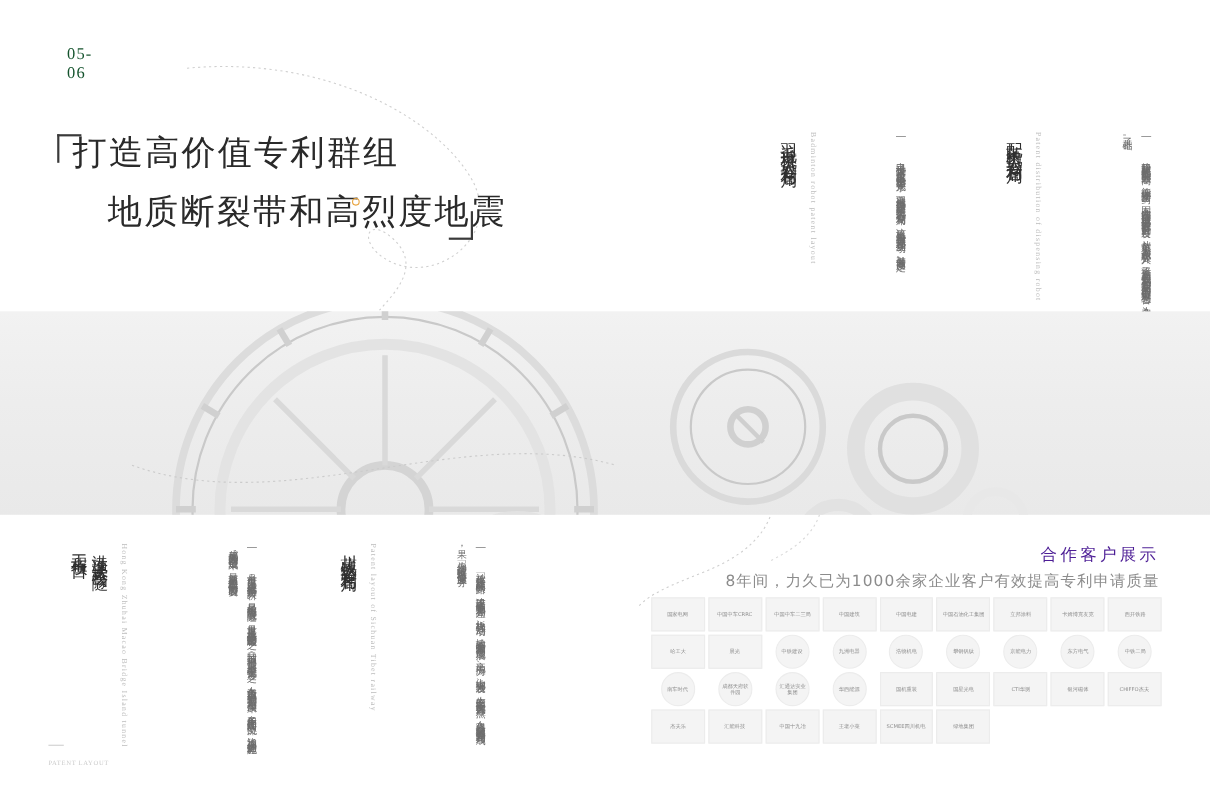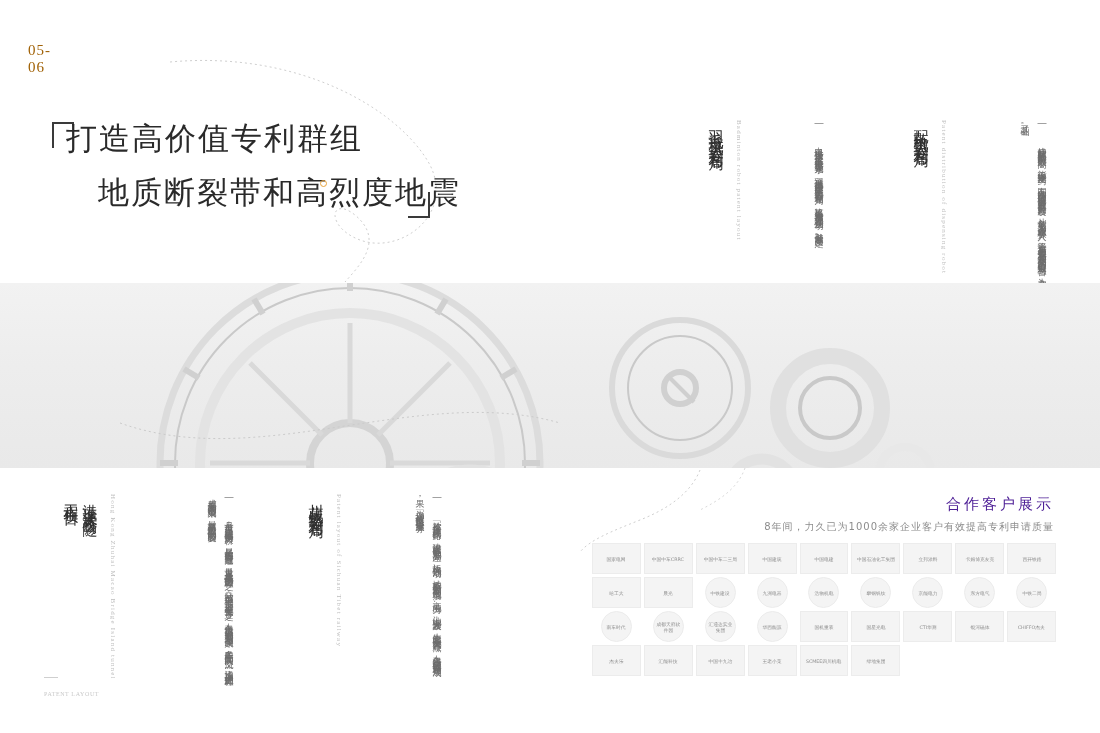--- a/index.html
+++ b/index.html
@@ -11,24 +11,24 @@
   }
   .page {
     position: relative;
     width: 1100px; height: 733px;
     background: #ffffff;
   }
 
   
   .page-num {
     position: absolute;
-    left: 28px; top: 42px;
+    left: 61px; top: 42px;
     font-family: "Liberation Serif", serif;
     font-size: 15px;
-    color: #a16207;
+    color: #14532d;
     letter-spacing: 1px;
     line-height: 17px;
     width: 40px;
   }
 
   
   .headline {
     position: absolute;
     left: 52px; top: 118px;
     width: 420px;
@@ -130,21 +130,21 @@
     right: 46px; top: 495px;
     font-family: "DejaVu Sans", sans-serif;
     font-size: 15px;
     letter-spacing: 3px;
     color: #4c1d95;
   }
   .clients-sub {
     position: absolute;
     right: 46px; top: 520px;
     font-family: "DejaVu Sans", sans-serif;
-    font-size: 10px;
+    font-size: 14px;
     letter-spacing: 1px;
     color: #8c8c8c;
   }
   .clients-grid {
     position: absolute;
     left: 592px; top: 543px;
     width: 464px;
     display: grid;
     grid-template-columns: repeat(9, 1fr);
     gap: 3px 3px;

